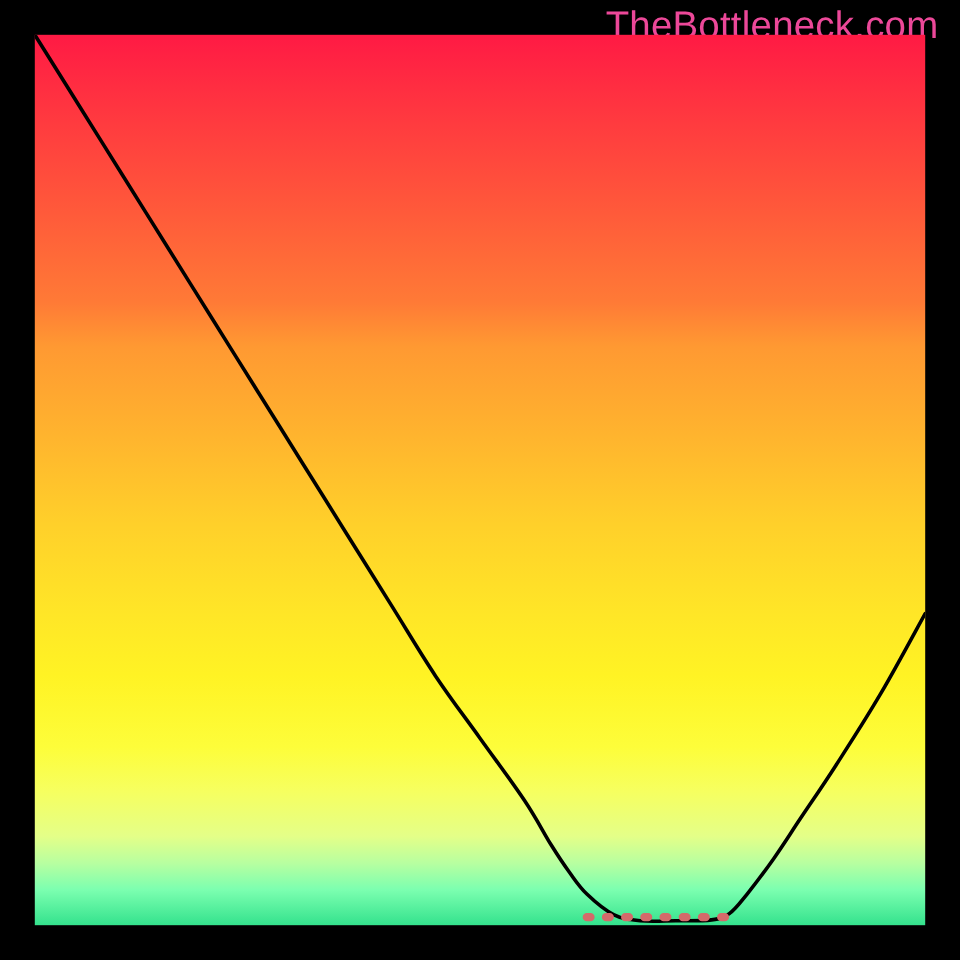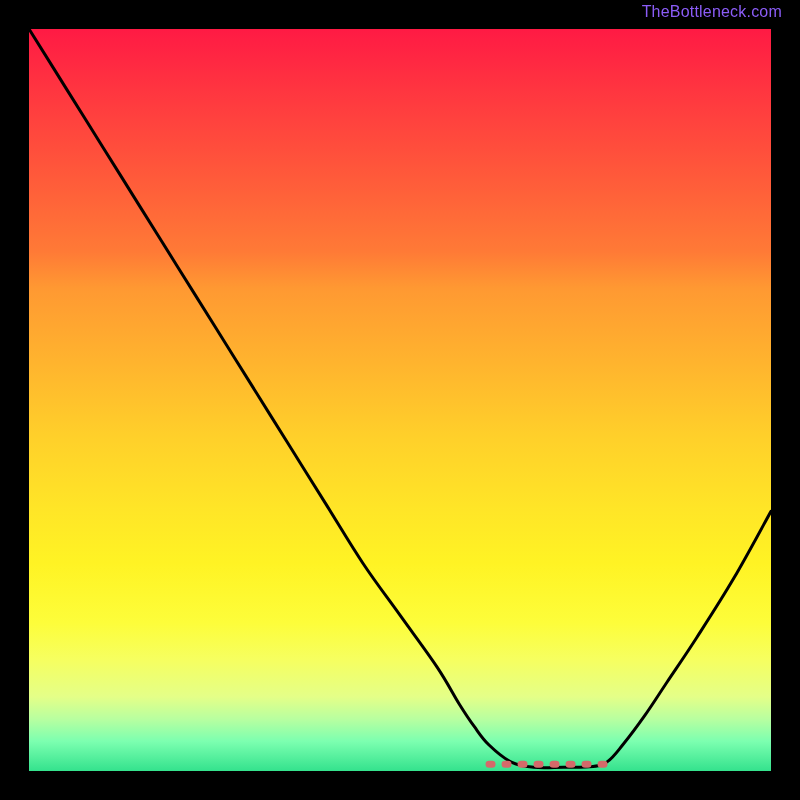--- a/index.html
+++ b/index.html
@@ -46,22 +46,22 @@
     position: absolute;
     left: 0;
     top: 0;
     width: 742px;
     height: 742px;
   }
   .watermark {
     position: absolute;
     top: 3px;
     right: 18px;
-    color: #8b5cf6;
-    font-size: 16px;
+    color: #ec4899;
+    font-size: 32px;
     font-weight: 400;
     letter-spacing: 0.2px;
   }
 </style>
 </head>
 <body>
 
 <div class="container">
 
   <div class="watermark">TheBottleneck.com</div>

